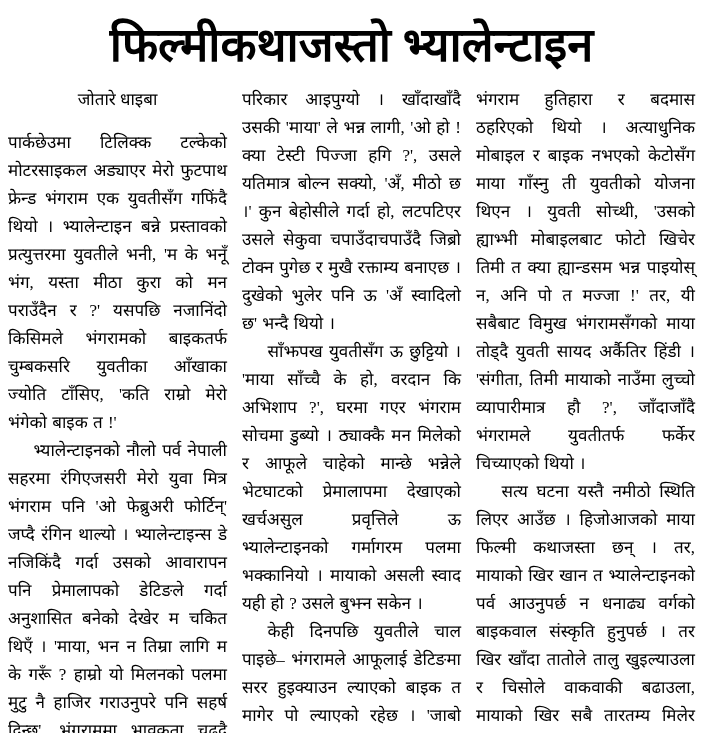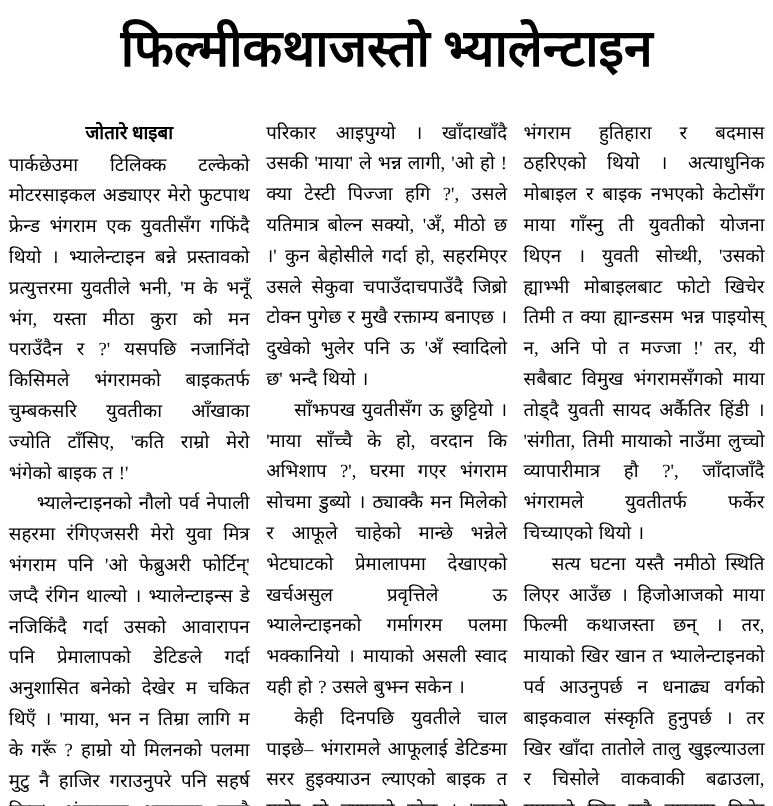--- a/index.html
+++ b/index.html
@@ -18,39 +18,39 @@
     width: 703px;
     height: 733px;
     box-sizing: border-box;
     padding: 10px 8px 6px 8px;
   }
   .headline {
     font-size: 47px;
     font-weight: 700;
     text-align: center;
     line-height: 1.35;
-    margin: 4px 0 30px 0;
+    margin: 4px 0 9px 0;
     letter-spacing: 0px;
     color: #000000;
   }
   .article {
     display: flex;
     flex-direction: row;
     gap: 15px;
     align-items: flex-start;
   }
   .col {
     flex: 1 1 0;
     min-width: 0;
   }
   .byline {
-    font-weight: 700;
+    font-weight: 400;
     font-size: 17px;
     text-align: center;
-    margin: 0 0 1px 0;
+    margin: 0 0 15px 0;
     line-height: 28px;
   }
   .para {
     margin: 0;
     font-size: 17px;
     line-height: 28px;
     text-align: justify;
     text-justify: inter-word;
     word-spacing: 1px;
   }
@@ -68,21 +68,21 @@
     <div class="col">
       <p class="byline">जोतारे धाइबा</p>
       <div>
           <p class="para">पार्कछेउमा टिलिक्क टल्केको मोटरसाइकल अड्याएर मेरो फुटपाथ फ्रेन्ड भंगराम एक युवतीसँग गफिंदै थियो । भ्यालेन्टाइन बन्ने प्रस्तावको प्रत्युत्तरमा युवतीले भनी, 'म के भनूँ भंग, यस्ता मीठा कुरा को मन पराउँदैन र ?' यसपछि नजानिंदो किसिमले भंगरामको बाइकतर्फ चुम्बकसरि युवतीका आँखाका ज्योति टाँसिए, 'कति राम्रो मेरो भंगेको बाइक त !'</p>
           <p class="para indent">भ्यालेन्टाइनको नौलो पर्व नेपाली सहरमा रंगिएजसरी मेरो युवा मित्र भंगराम पनि 'ओ फेब्रुअरी फोर्टिन्' जप्दै रंगिन थाल्यो । भ्यालेन्टाइन्स डे नजिकिंदै गर्दा उसको आवारापन पनि प्रेमालापको डेटिङले गर्दा अनुशासित बनेको देखेर म चकित थिएँ । 'माया, भन न तिम्रा लागि म के गरूँ ? हाम्रो यो मिलनको पलमा मुटु नै हाजिर गराउनुपरे पनि सहर्ष दिन्छु', भंगराममा भावुकता चढ्दै गयो । युवतीले मौकामा हीरा फोर्दै भनी, 'तिम्रो मुटु कसरी लिन सक्छु म, भो तिमी नै राख राम ! बरु तातो पिज्जा र स्पेसल सेकुवा मगाऊ न है ?'</p>
         </div>
     </div>
 
     <div class="col">
       <div>
-          <p class="para">परिकार आइपुग्यो । खाँदाखाँदै उसकी 'माया' ले भन्न लागी, 'ओ हो ! क्या टेस्टी पिज्जा हगि ?', उसले यतिमात्र बोल्न सक्यो, 'अँ, मीठो छ ।' कुन बेहोसीले गर्दा हो, सहरमिएर उसले सेकुवा चपाउँदाचपाउँदै जिब्रो टोक्न पुगेछ र मुखै रक्ताम्य बनाएछ । दुखेको भुलेर पनि ऊ 'अँ स्वादिलो छ' भन्दै थियो ।</p>
+          <p class="para">परिकार आइपुग्यो । खाँदाखाँदै उसकी 'माया' ले भन्न लागी, 'ओ हो ! क्या टेस्टी पिज्जा हगि ?', उसले यतिमात्र बोल्न सक्यो, 'अँ, मीठो छ ।' कुन बेहोसीले गर्दा हो, लटपटिएर उसले सेकुवा चपाउँदाचपाउँदै जिब्रो टोक्न पुगेछ र मुखै रक्ताम्य बनाएछ । दुखेको भुलेर पनि ऊ 'अँ स्वादिलो छ' भन्दै थियो ।</p>
           <p class="para indent">साँझपख युवतीसँग ऊ छुट्टियो । 'माया साँच्चै के हो, वरदान कि अभिशाप ?', घरमा गएर भंगराम सोचमा डुब्यो । ठ्याक्कै मन मिलेको र आफूले चाहेको मान्छे भन्नेले भेटघाटको प्रेमालापमा देखाएको खर्चअसुल प्रवृत्तिले ऊ भ्यालेन्टाइनको गर्मागरम पलमा भक्कानियो । मायाको असली स्वाद यही हो ? उसले बुझ्न सकेन ।</p>
           <p class="para indent">केही दिनपछि युवतीले चाल पाइछे– भंगरामले आफूलाई डेटिङमा सरर हुइक्याउन ल्याएको बाइक त मागेर पो ल्याएको रहेछ । 'जाबो सापटी बाइकवालासँग लभ गरिहिंड्नु । हाम्रो इज्जत छैन ?', उसले मुर्मुरिएर भनी । हिजोसम्म रेस्टुराँ र लोभलाग्दा पार्कमा रम्दै हिंडेको केटो आज मोटरसाइकल नभएको थाहा पाएर युवतीका लागि</p>
         </div>
     </div>
 
     <div class="col">
       <div>
           <p class="para">भंगराम हुतिहारा र बदमास ठहरिएको थियो । अत्याधुनिक मोबाइल र बाइक नभएको केटोसँग माया गाँस्नु ती युवतीको योजना थिएन । युवती सोच्थी, 'उसको ह्याभ्भी मोबाइलबाट फोटो खिचेर तिमी त क्या ह्यान्डसम भन्न पाइयोस् न, अनि पो त मज्जा !' तर, यी सबैबाट विमुख भंगरामसँगको माया तोड्दै युवती सायद अर्कैतिर हिंडी । 'संगीता, तिमी मायाको नाउँमा लुच्चो व्यापारीमात्र हौ ?', जाँदाजाँदै भंगरामले युवतीतर्फ फर्केर चिच्याएको थियो ।</p>
           <p class="para indent">सत्य घटना यस्तै नमीठो स्थिति लिएर आउँछ । हिजोआजको माया फिल्मी कथाजस्ता छन् । तर, मायाको खिर खान त भ्यालेन्टाइनको पर्व आउनुपर्छ न धनाढ्य वर्गको बाइकवाल संस्कृति हुनुपर्छ । तर खिर खाँदा तातोले तालु खुइल्याउला र चिसोले वाकवाकी बढाउला, मायाको खिर सबै तारतम्य मिलेर खाएको मीठो हुन्छ, नत्र स्वाद खासै नआउला । 'आँखा जब चार भयो अनि हाम्रो प्यास भयो, मलाई माया गर' भन्दै गरेको नाटके माया कहाँ होला र ? व्यक्ति, समाज र संसारमै हुनुपर्ने माया आजका सबै जोडीमा सुमधुर रहोस् । मायालु कामना !</p>
         </div>

